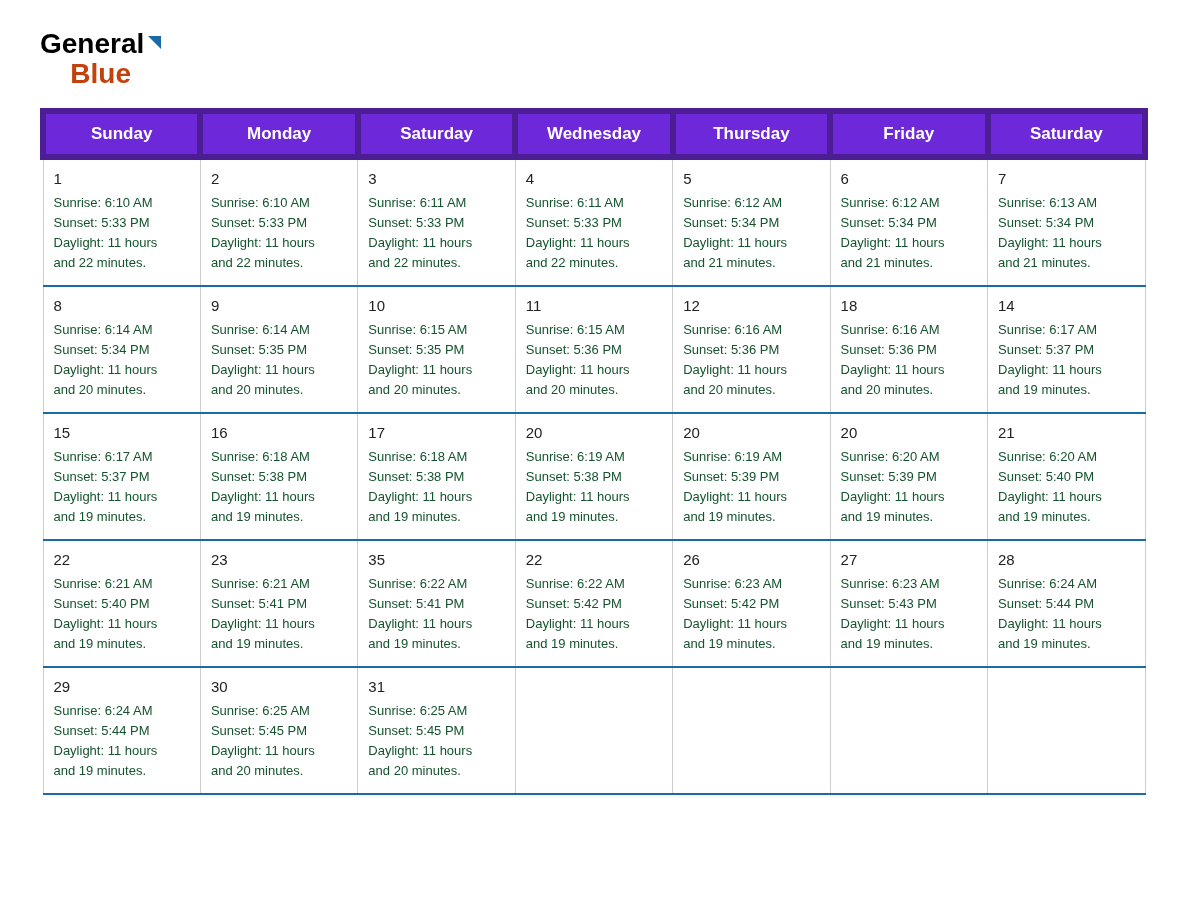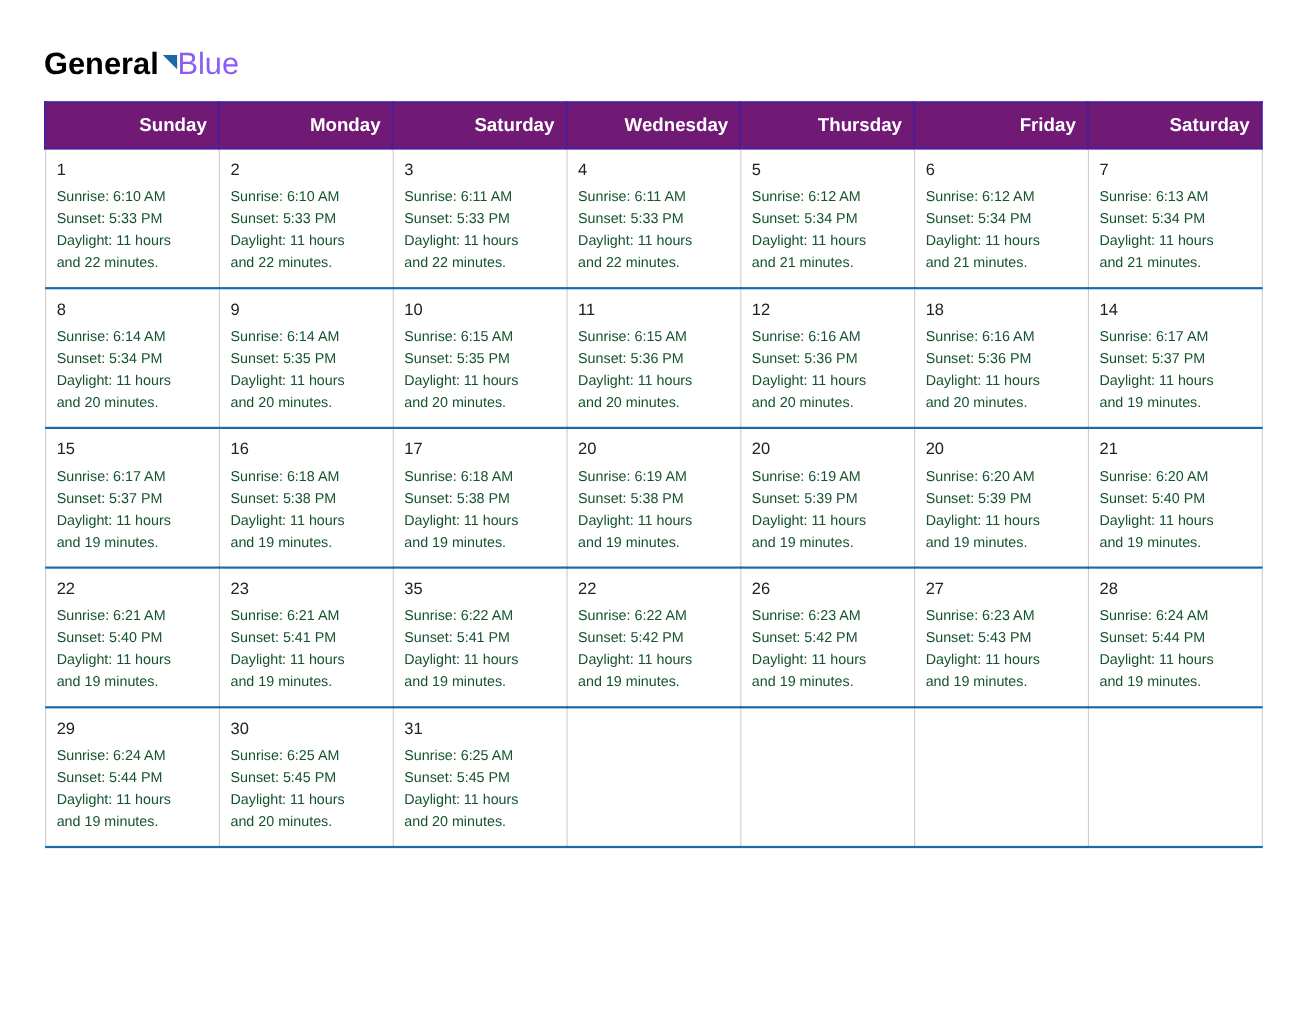--- a/index.html
+++ b/index.html
@@ -11,38 +11,38 @@
       min-height: 918px;
     }
     .header {
       display: flex;
       justify-content: space-between;
       align-items: flex-start;
       margin-bottom: 20px;
     }
     .logo {
       display: flex;
-      flex-direction: row;
-      align-items: flex-end;
+      flex-direction: column;
+      align-items: center;
     }
     .logo-general {
       font-size: 28px;
       font-weight: bold;
       color: #000;
       line-height: 1;
     }
     .logo-general span {
       color: #1a6aa8;
     }
     .logo-blue {
       font-size: 28px;
-      font-weight: normal;
-      color: #8b5cf6;
+      font-weight: bold;
+      color: #c2410c;
       line-height: 1;
-      margin-top: 14px;
+      margin-top: 2px;
     }
     .title-block {
       text-align: right;
     }
     .main-title {
       font-size: 52px;
       font-weight: bold;
       color: #111;
       line-height: 1.1;
     }
@@ -50,27 +50,27 @@
       font-size: 22px;
       color: #444;
       margin-top: 4px;
     }
     table {
       width: 100%;
       border-collapse: collapse;
       table-layout: fixed;
     }
     thead tr th {
-      background-color: #701a75;
+      background-color: #6d28d9;
       color: #fff;
       font-size: 17px;
       font-weight: bold;
       padding: 10px 10px;
-      text-align: right;
-      border: 2px solid #4c1d95;
+      text-align: center;
+      border: 6px solid #4c1d95;
     }
     tbody tr td {
       vertical-align: top;
       padding: 8px 10px 12px 10px;
       border: 1px solid #ccc;
       font-size: 13.5px;
       color: #222;
       line-height: 1.5;
       min-height: 90px;
     }

